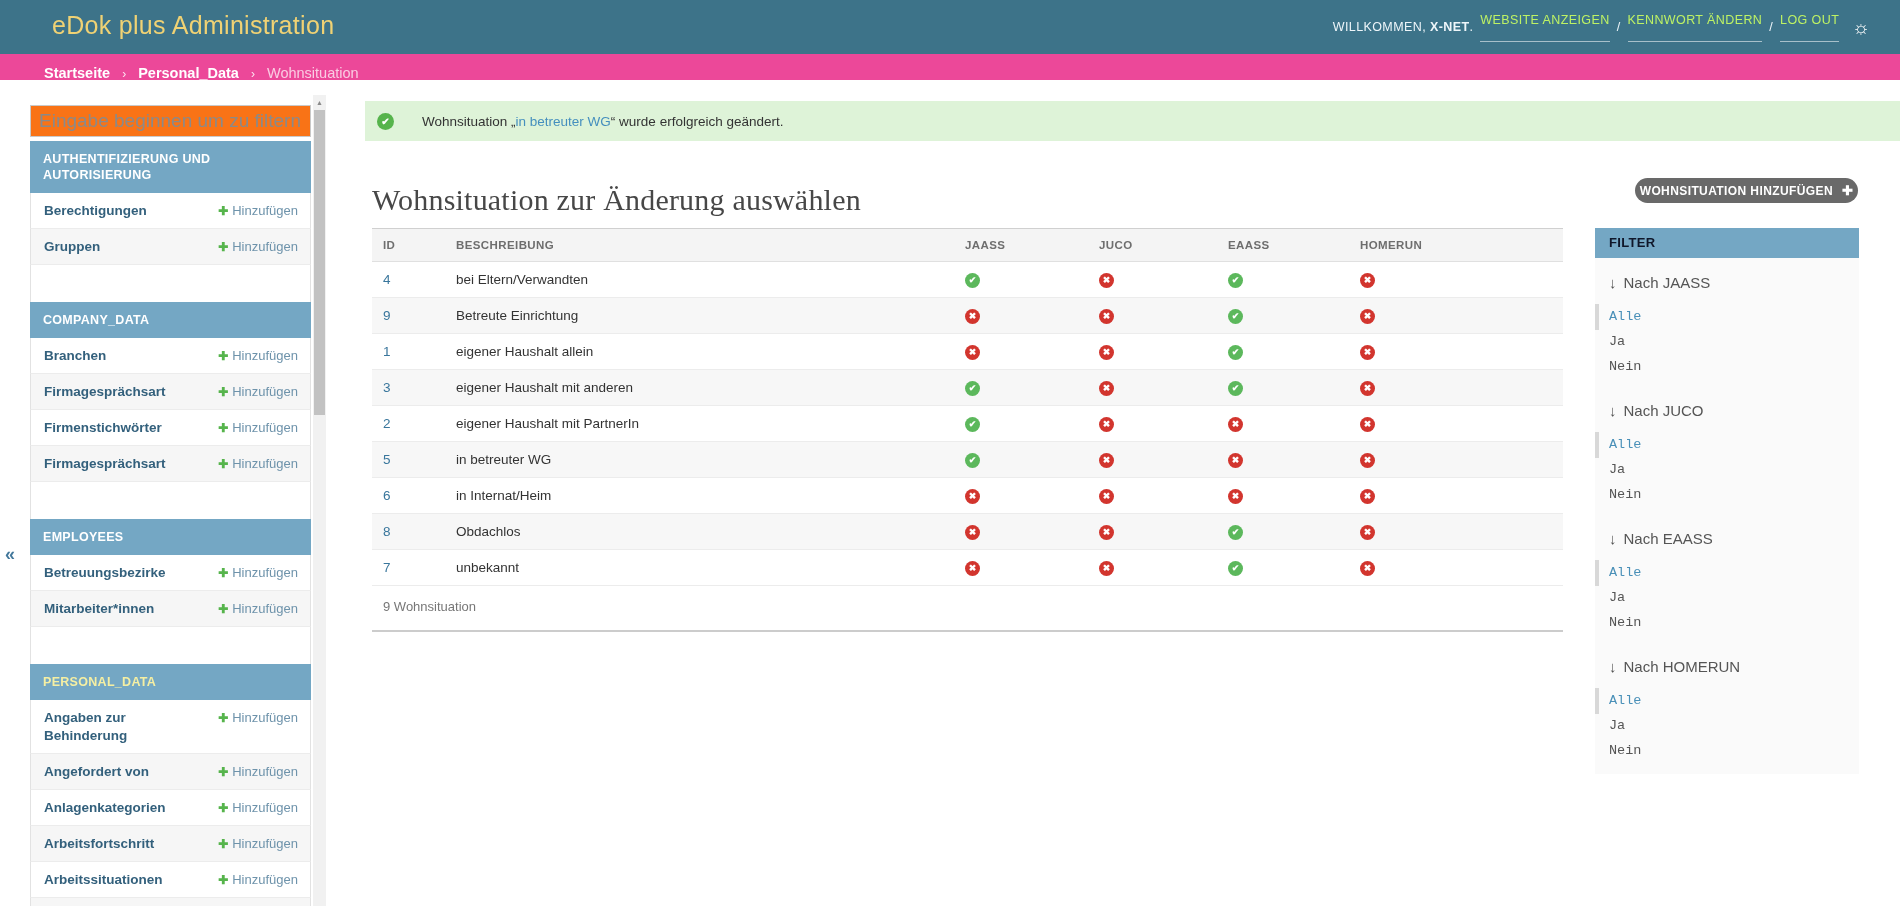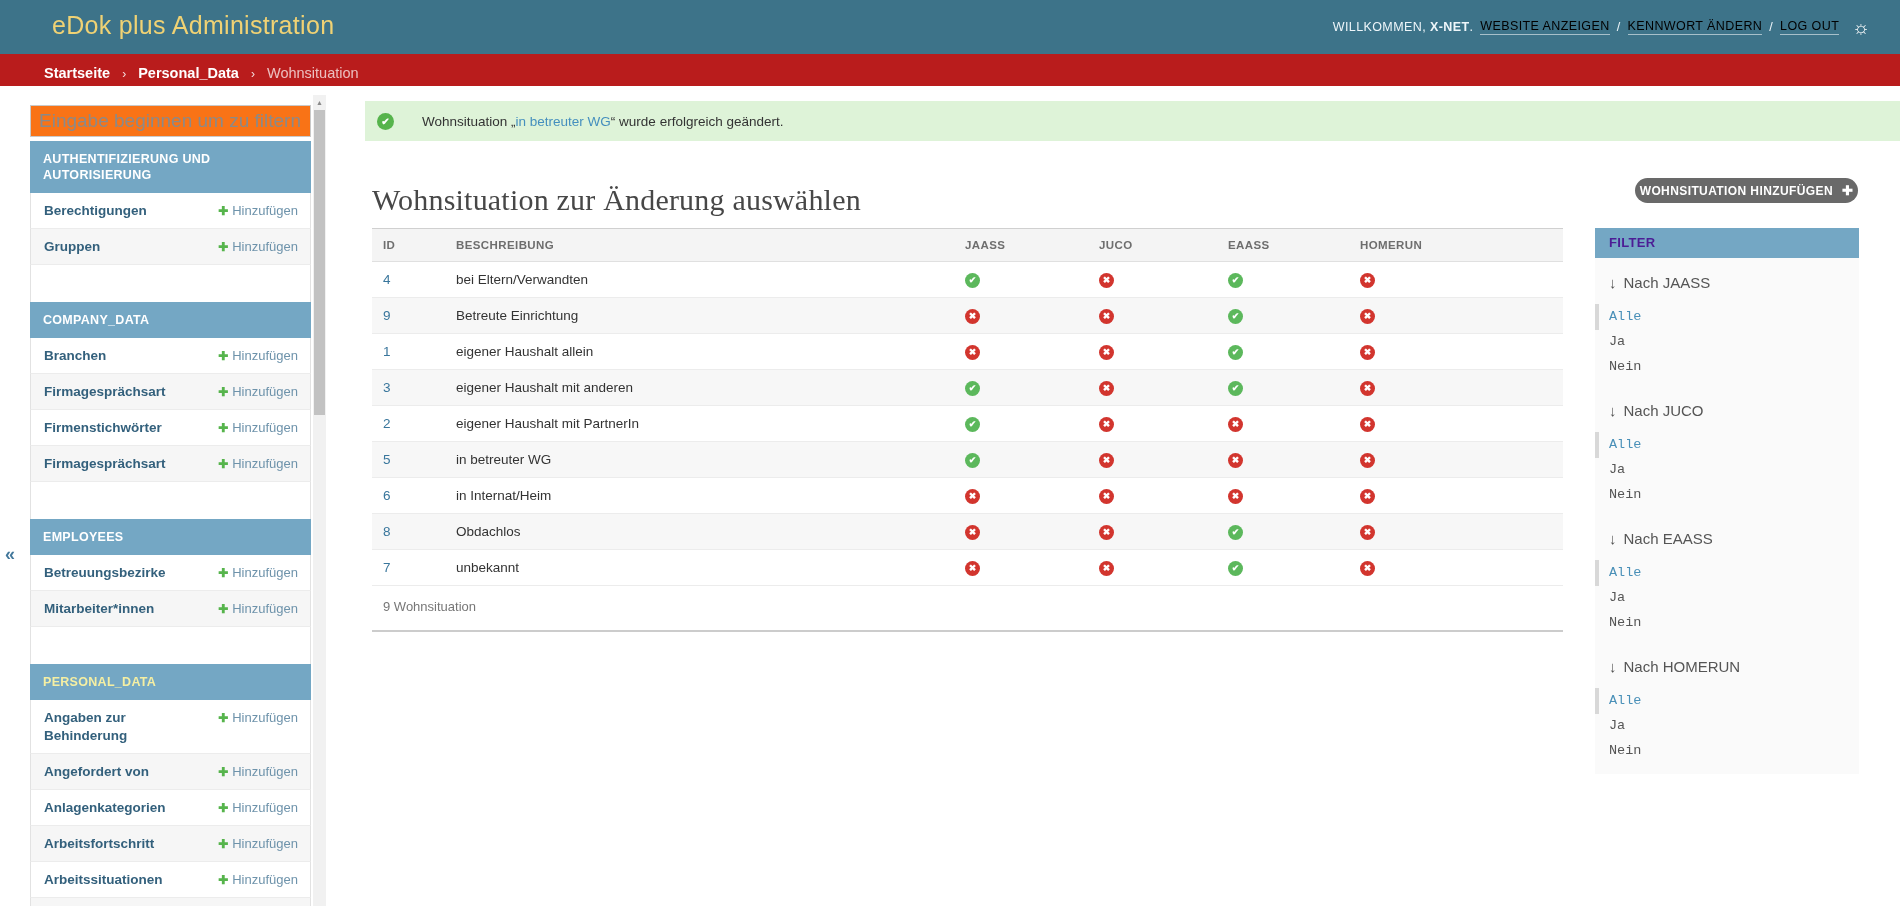--- a/index.html
+++ b/index.html
@@ -8,25 +8,25 @@
     background:#ffffff;font-family:"Liberation Sans",sans-serif;
     -webkit-font-smoothing:antialiased;
   }
   a{text-decoration:none;}
   
   .topbar{position:absolute;left:0;top:0;width:1900px;height:54px;background:#3d7389;}
   .topbar-title{position:absolute;left:44px;top:11px;font-size:25px;color:#f0d274;letter-spacing:.3px;font-weight:400;margin-left:8px;}
   .topbar-right{position:absolute;right:30px;top:0;height:54px;display:flex;align-items:center;gap:7px;
     color:#eef6fa;font-size:12.5px;letter-spacing:.4px;white-space:nowrap;}
   .topbar-right b{font-weight:700;}
-  .toplink{color:#000000;border-bottom:1px solid rgba(255,255,255,.55);cursor:pointer;padding-bottom:1px;}
+  .toplink{color:#bef264;border-bottom:1px solid rgba(255,255,255,.55);cursor:pointer;padding-bottom:14px;}
   .top-sep{color:#eef6fa;}
   .sun-icon{font-size:19px;line-height:19px;margin-left:6px;cursor:pointer;color:#fff;}
   
-  .breadcrumb{position:absolute;left:0;top:54px;width:1900px;height:32px;background:#b91c1c;
+  .breadcrumb{position:absolute;left:0;top:54px;width:1900px;height:26px;background:#ec4899;
     line-height:39px;padding-left:44px;box-sizing:border-box;font-size:14.5px;color:#fff;}
   .crumb{font-weight:700;color:#fff;cursor:pointer;}
   .crumb-sep{margin:0 8px;color:rgba(255,255,255,.85);font-size:12px;}
   .crumb-current{color:rgba(255,255,255,.72);font-weight:400;}
   
   .sidebar{position:absolute;left:30px;top:105px;width:281px;}
   .sidebar-filter{width:100%;height:32px;box-sizing:border-box;border:1px solid #c9c9c9;background:#f97316;
     padding:0 8px;font-size:19px;color:#333;font-family:inherit;outline:none;}
   .sidebar-filter::placeholder{color:#8a8a8a;}
   .sections{margin-top:4px;}
@@ -68,21 +68,21 @@
   .data-table tbody tr.alt{background:#f7f7f7;}
   .id-link{color:#39769c;cursor:pointer;}
   .status-icon{display:inline-block;width:15px;height:15px;border-radius:50%;color:#fff;font-size:9px;
     line-height:15px;text-align:center;font-weight:700;}
   .status-icon.check{background:#5cb85c;}
   .status-icon.cross{background:#d2352e;}
   .table-footer{position:absolute;left:372px;top:585px;width:1191px;box-sizing:border-box;
     padding:14px 0 16px 11px;color:#777;font-size:13px;border-bottom:2px solid #cccccc;}
   
   .filter-panel{position:absolute;left:1595px;top:228px;width:264px;height:546px;background:#fafafa;}
-  .filter-header{height:30px;background:#74a7c4;color:#4c1d95;font-size:13px;font-weight:700;letter-spacing:.3px;
+  .filter-header{height:30px;background:#74a7c4;color:#0f172a;font-size:13px;font-weight:700;letter-spacing:.3px;
     line-height:30px;padding-left:14px;}
   .filter-group{position:relative;margin-top:16px;padding-left:14px;}
   .filter-group + .filter-group{margin-top:23px;}
   .fg-label{color:#555;font-size:15px;line-height:18px;cursor:pointer;}
   .fg-label .arrow{margin-right:7px;color:#555;}
   .fg-options{margin-top:12px;font-family:Liberation Mono, monospace;}
   .fg-option{line-height:25px;font-size:13.5px;color:#555;cursor:pointer;}
   .fg-option.selected{color:#4a90b8;}
   .fg-marker{position:absolute;left:0;top:30px;width:4px;height:26px;background:#d8d8d8;}
 </style>

